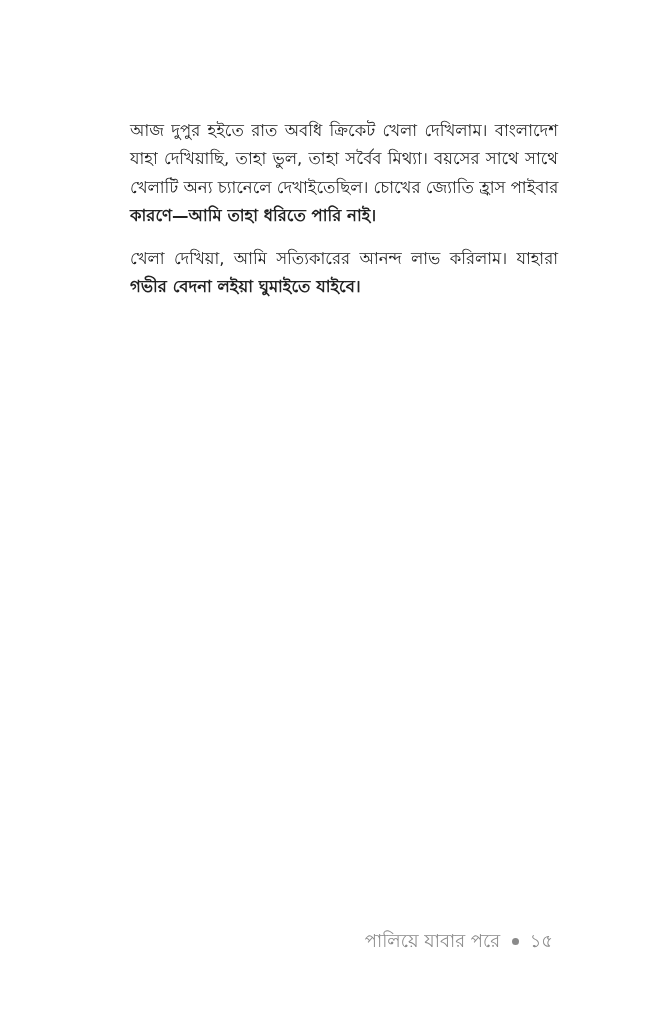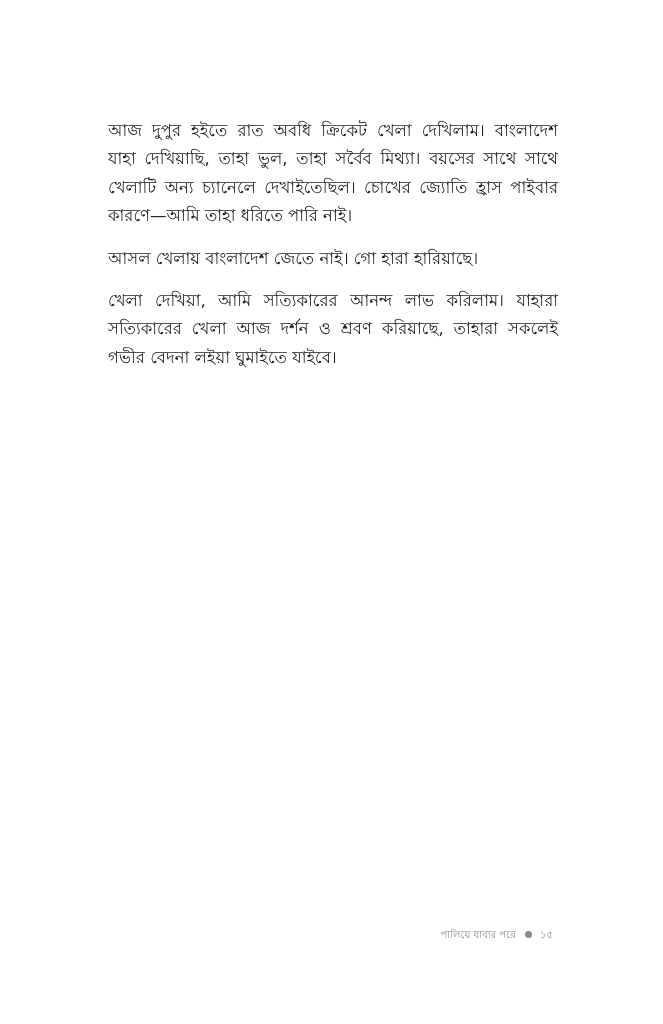--- a/index.html
+++ b/index.html
@@ -26,29 +26,31 @@
       font-size: 16.5px;
       line-height: 28.4px;
       text-align: justify;
       text-align-last: left;
     }
     .para .line {
       display: block;
       text-align: justify;
       text-align-last: justify;
       white-space: nowrap;
+      margin-left: 22px;
     }
     .para .line.last {
       text-align-last: left;
+      font-weight: bold;
     }
     .footer {
       position: absolute;
       right: 110px;
       top: 927px;
-      font-size: 10px;
+      font-size: 18px;
       color: #8a8a8a;
       white-space: nowrap;
     }
     .footer .bullet {
       display: inline-block;
       width: 7px;
       height: 7px;
       border-radius: 50%;
       background: #8a8a8a;
       margin: 0 5px 2px 6px;
@@ -59,25 +61,21 @@
 <body>
 
 <div class="page-body">
   <p class="para">
     <span class="line">আজ দুপুর হইতে রাত অবধি ক্রিকেট খেলা দেখিলাম। বাংলাদেশ</span>
     <span class="line">যাহা দেখিয়াছি, তাহা ভুল, তাহা সর্বৈব মিথ্যা। বয়সের সাথে সাথে</span>
     <span class="line">খেলাটি অন্য চ্যানেলে দেখাইতেছিল। চোখের জ্যোতি হ্রাস পাইবার</span>
     <span class="line last">কারণে—আমি তাহা ধরিতে পারি নাই।</span>
   </p>
   <p class="para">
-    <span class="line last">আসল খেলায় বাংলাদেশ জেতে নাই। গো হারা হারিয়াছে।</span>
-  </p>
-  <p class="para">
     <span class="line">খেলা দেখিয়া, আমি সত্যিকারের আনন্দ লাভ করিলাম। যাহারা</span>
-    <span class="line">সত্যিকারের খেলা আজ দর্শন ও শ্রবণ করিয়াছে, তাহারা সকলেই</span>
     <span class="line last">গভীর বেদনা লইয়া ঘুমাইতে যাইবে।</span>
   </p>
 </div>
 
 <div class="footer">
   <span>পালিয়ে যাবার পরে</span>
   <span class="bullet"></span>
   <span>১৫</span>
 </div>
 

